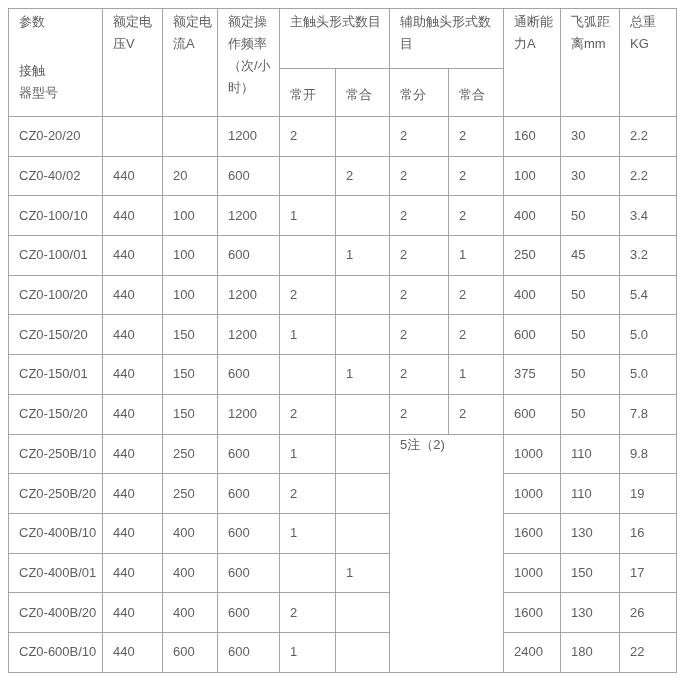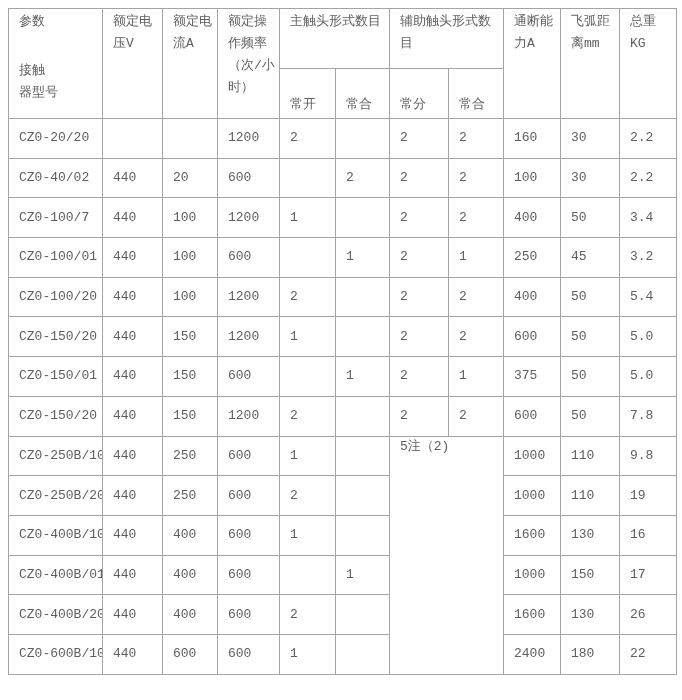--- a/index.html
+++ b/index.html
@@ -6,21 +6,20 @@
     margin: 0;
     padding: 0;
     background: #ffffff;
     font-family: "Liberation Sans", sans-serif;
   }
   .page {
     width: 682px;
     height: 700px;
     background: #ffffff;
     overflow: hidden;
-    font-family: Liberation Mono, monospace;
   }
   .table-wrap {
     margin: 8px 0 0 8px;
   }
   table.spec {
     border-collapse: collapse;
     table-layout: fixed;
     width: 669px;
     font-size: 13px;
     color: #5e5e5e;
@@ -35,21 +34,21 @@
     box-sizing: border-box;
   }
   thead th {
     vertical-align: top;
     padding-top: 10px;
     line-height: 22px;
     white-space: nowrap;
   }
   thead tr.top-row  { height: 60px; }
   thead tr.sub-row  { height: 48px; }
-  thead tr.sub-row th { padding-top: 25px; }
+  thead tr.sub-row th { padding-top: 15px; }
   tbody td {
     height: 39.7px;
     vertical-align: middle;
     line-height: 16px;
     white-space: nowrap;
   }
   .ln { display: block; }
   .param-cell .ln:first-child { margin-bottom: 27px; }
   td.note-cell {
     vertical-align: top;
@@ -143,21 +142,21 @@
             <td>600</td>
             <td></td>
             <td>2</td>
             <td>2</td>
             <td>2</td>
             <td>100</td>
             <td>30</td>
             <td>2.2</td>
           </tr>
           <tr>
-            <td>CZ0-100/7</td>
+            <td>CZ0-100/10</td>
             <td>440</td>
             <td>100</td>
             <td>1200</td>
             <td>1</td>
             <td></td>
             <td>2</td>
             <td>2</td>
             <td>400</td>
             <td>50</td>
             <td>3.4</td>

